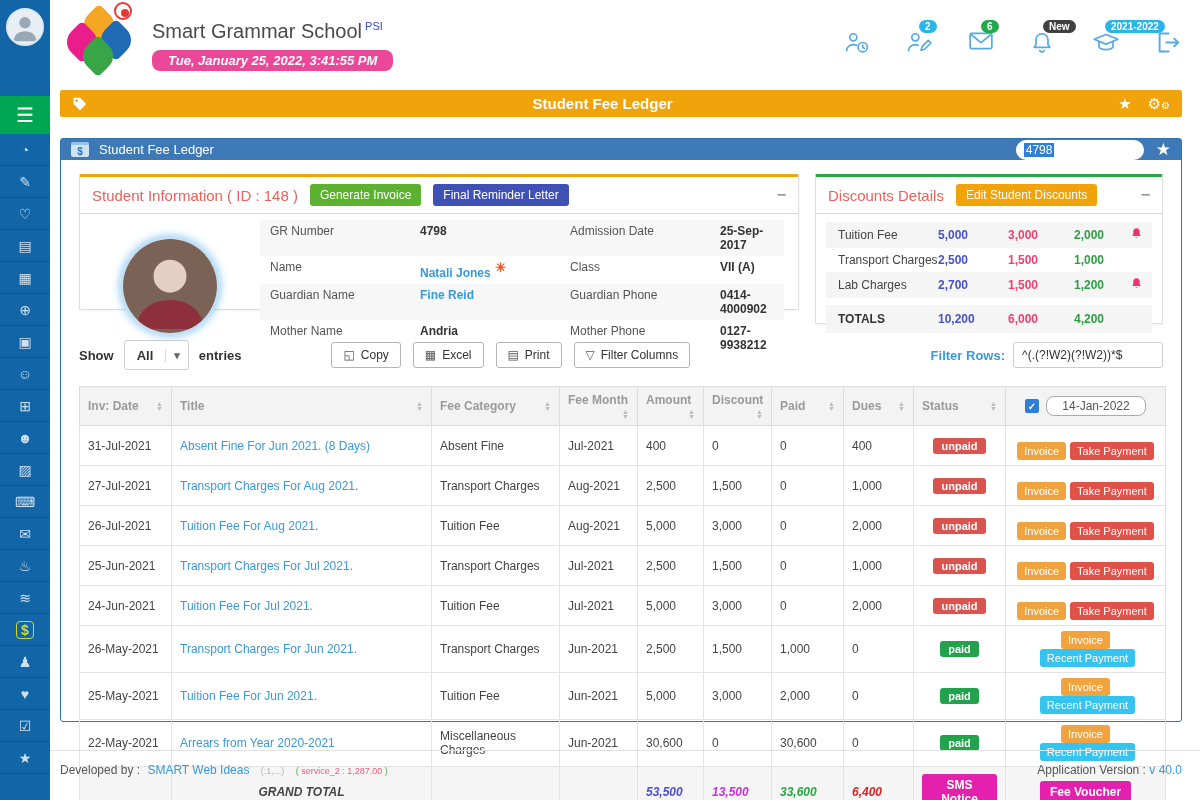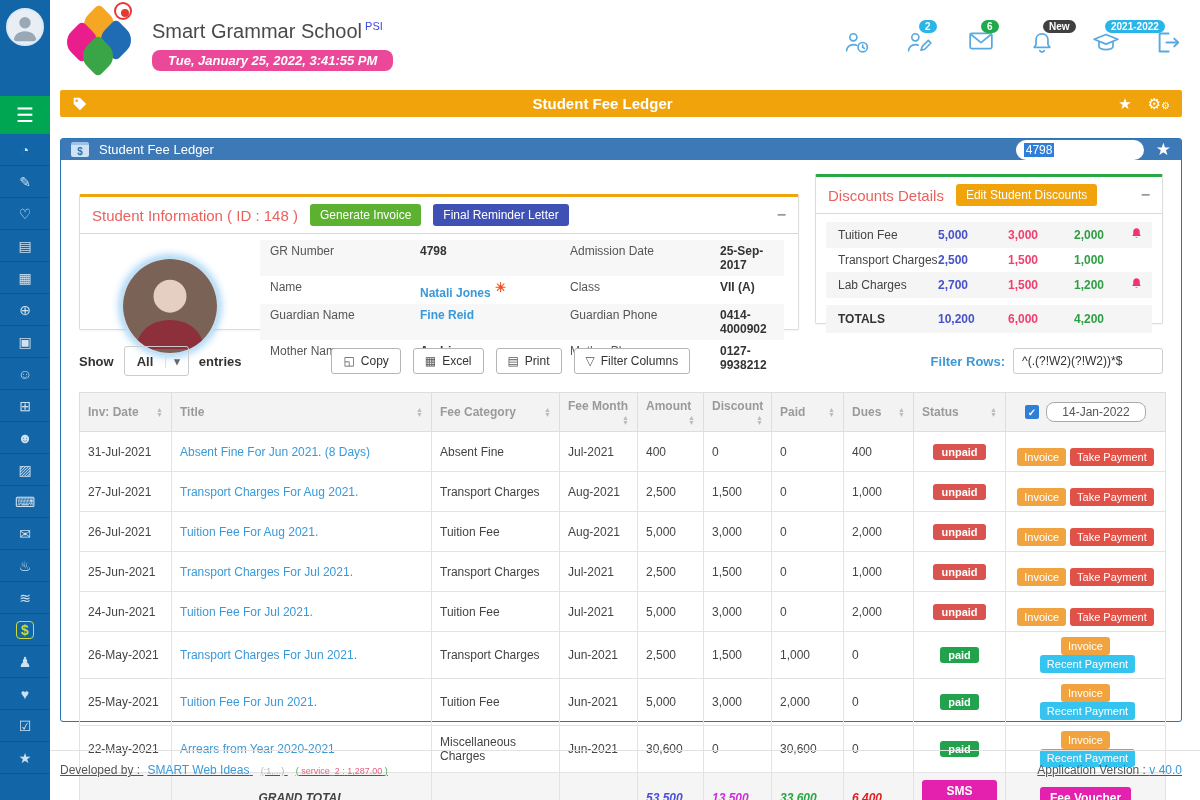--- a/index.html
+++ b/index.html
@@ -65,21 +65,21 @@
   .panel-right { margin-left:auto; display:flex; align-items:center; gap:12px; }
   .fake-input { width:128px; height:20px; background:#fff; border-radius:10px; display:flex; align-items:center;
     padding:0 8px; cursor:text; }
   .fake-input .sel { background:#2f7ed8; color:#fff; font-size:12px; padding:0 2px; }
   .panel-star { color:#fff; font-size:17px; cursor:pointer; }
   .panel-body { flex:1; padding:14px 18px; }
 
   
   .cards-row { display:flex; gap:16px; margin-bottom:16px; }
   .card { border:1px solid #ddd; border-radius:2px; background:#fff; box-shadow:0 1px 2px rgba(0,0,0,0.05); }
-  .student-card { flex:1; border-top:3px solid #f0a30a; height:136px;margin-top:20px; }
+  .student-card { flex:1; border-top:3px solid #f0a30a; height:136px; }
   .discount-card { width:348px; border-top:3px solid #28a745; height:150px; }
   .card-head { display:flex; align-items:center; gap:12px; padding:7px 12px; border-bottom:1px solid #f0cfcf; }
   .card-title { color:#e8625d; font-size:15px; white-space:nowrap; }
   .btn { border:none; border-radius:3px; color:#fff; font-size:12px; padding:4px 10px; cursor:pointer;
     font-family:"Liberation Sans", sans-serif; }
   .btn.green { background:#5cb130; }
   .btn.indigo { background:#3f51b5; }
   .btn.orange { background:#f0a30a; }
   .btn.magenta { background:#e421ae; font-weight:bold; }
   .collapse { margin-left:auto; color:#999; font-size:16px; font-weight:bold; cursor:pointer; }
@@ -154,21 +154,21 @@
   .table-footer { display:flex; align-items:center; margin-top:16px; }
   .summary { font-size:17px; color:#6d28d9; }
   .pagination { margin-left:auto; display:flex; align-items:center; gap:10px; font-size:12px; color:#888; }
   .pg { cursor:pointer; }
   .pg.page { width:28px; height:26px; border:1px solid #bbb; background:linear-gradient(#fdfdfd,#e2e2e2);
     display:flex; align-items:center; justify-content:center; color:#333; border-radius:2px; }
   .pg.next { color:#555; }
 
   
   .footer { margin-top:28px; border-top:1px solid #e2e2e2; padding:12px 18px 12px 10px; display:flex;
-    font-size:12px; color:#555; flex:1;text-decoration:underline; }
+    font-size:12px; color:#555; flex:1; }
   .dev-link { color:#3a99d8; margin-left:4px; cursor:pointer; }
   .tiny { font-size:9px; margin-left:8px; }
   .tiny.gray { color:#b5b5b5; }
   .paren { color:#4caf50; }
   .svc { color:#ef5d7a; }
   .svcval { color:#ef5d7a; }
   .colon { color:#999; }
   .foot-right { margin-left:auto; }
   .ver-link { color:#3a99d8; cursor:pointer; }
 </style>

